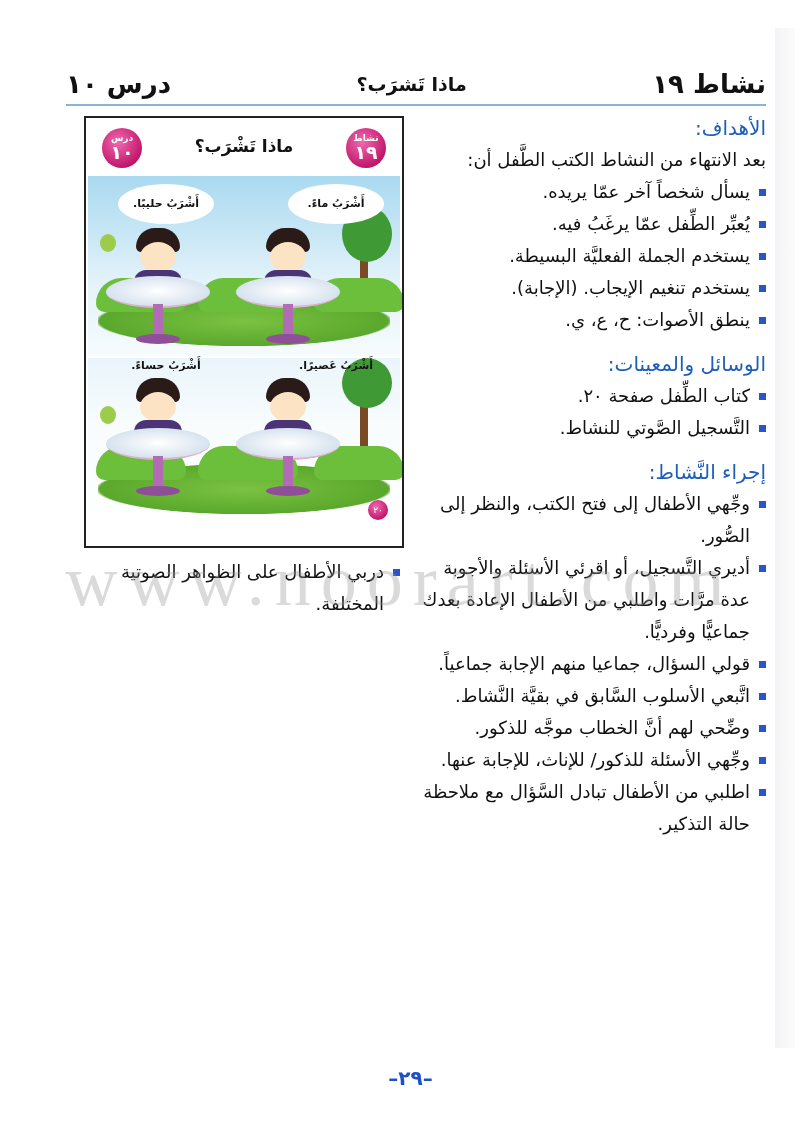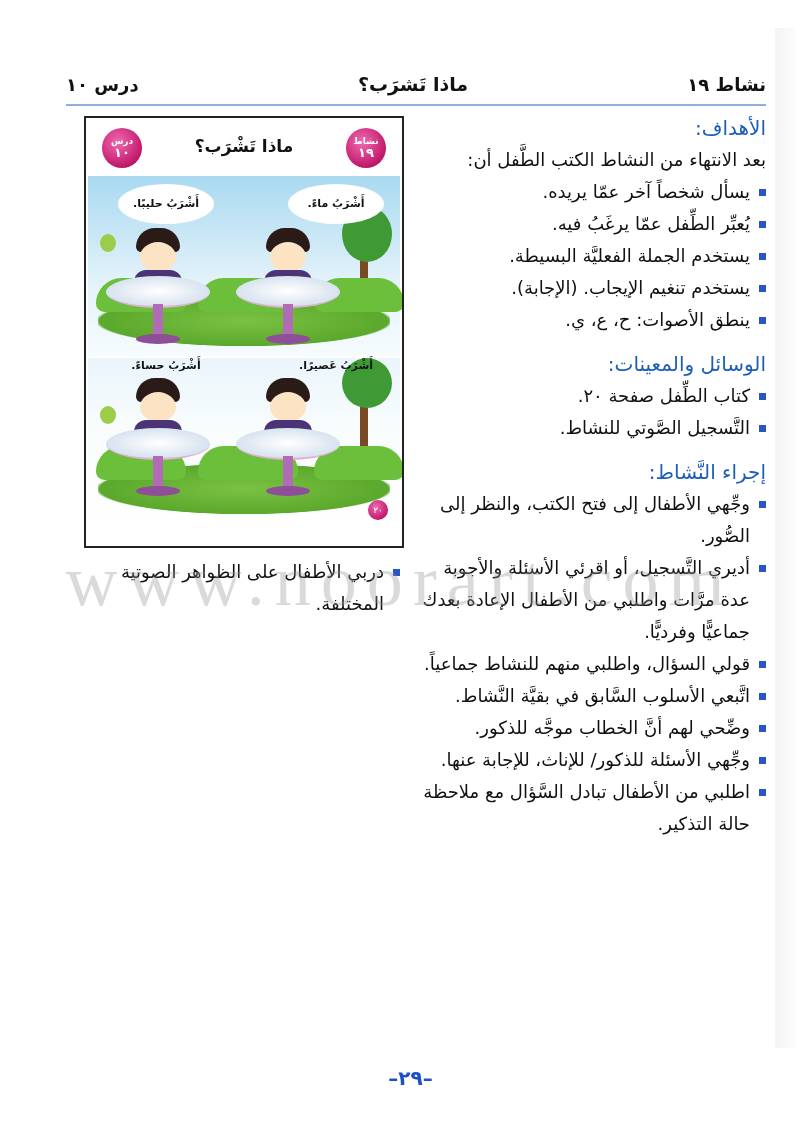--- a/index.html
+++ b/index.html
@@ -10,36 +10,36 @@
     .right-edge {
       position: absolute; left: 775px; top: 28px; width: 20px; height: 1020px;
       background: linear-gradient(to right, #f4f4f6, #fbfbfc); 
     }
     
     .header {
       position: absolute; left: 66px; top: 64px; width: 700px; height: 40px;
       direction: rtl; display: flex; justify-content: space-between; align-items: center;
       border-bottom: 2px solid #8fb0d8;
     }
-    .header span { font-weight: bold; font-size: 18px; color: #111; }
+    .header span { font-weight: bold; font-size: 26px; color: #111; }
     .header .h-title { font-size: 19px; }
     
     .frame {
       position: absolute; left: 84px; top: 116px; width: 320px; height: 432px;
       border: 2px solid #222; background: #fff; box-sizing: border-box; overflow: hidden;
     }
     .frame-top { position: relative; height: 58px; background: #fff; }
     .badge {
       position: absolute; top: 10px; width: 40px; height: 40px; border-radius: 50%;
       background: radial-gradient(circle at 40% 35%, #f06ab0, #c2186b 70%, #8e0f4f);
       color: #fff; text-align: center; font-weight: bold; line-height: 1;
       display: flex; flex-direction: column; justify-content: center; align-items: center;
     }
     .badge .b-lbl { font-size: 9px; }
-    .badge .b-num { font-size: 13px; }
+    .badge .b-num { font-size: 19px; }
     .badge.left { left: 16px; }
     .badge.right { right: 16px; }
     .frame-title {
       position: absolute; left: 0; right: 0; top: 18px; text-align: center;
       font-weight: bold; font-size: 17px; direction: rtl;
     }
     .scene {
       position: absolute; left: 2px; right: 2px; height: 180px;
       background: linear-gradient(#a9d9f0, #e4f3fa 60%, #f6fbfd);
     }
@@ -194,21 +194,21 @@
   <h3 class="sec-title">الوسائل والمعينات:</h3>
   <ul class="b">
     <li>كتاب الطِّفل صفحة ٢٠.</li>
     <li>التَّسجيل الصَّوتي للنشاط.</li>
   </ul>
 
   <h3 class="sec-title">إجراء النَّشاط:</h3>
   <ul class="b">
     <li>وجِّهي الأطفال إلى فتح الكتب، والنظر إلى الصُّور.</li>
     <li>أديري التَّسجيل، أو اقرئي الأسئلة والأجوبة عدة مرَّات واطلبي من الأطفال الإعادة بعدك جماعيًّا وفرديًّا.</li>
-    <li>قولي السؤال، واطلبي منهم للنشاط جماعياً.</li>
+    <li>قولي السؤال، جماعيا منهم الإجابة جماعياً.</li>
     <li>اتَّبعي الأسلوب السَّابق في بقيَّة النَّشاط.</li>
     <li>وضِّحي لهم أنَّ الخطاب موجَّه للذكور.</li>
     <li>وجِّهي الأسئلة للذكور/ للإناث، للإجابة عنها.</li>
     <li>اطلبي من الأطفال تبادل السَّؤال مع ملاحظة حالة التذكير.</li>
   </ul>
 </div>
 
 <div class="col col-left">
   <ul class="b">
     <li>دربي الأطفال على الظواهر الصوتية المختلفة.</li>

